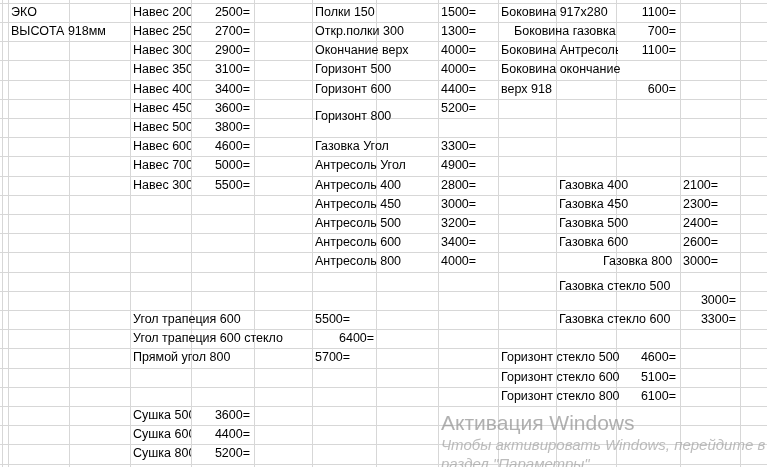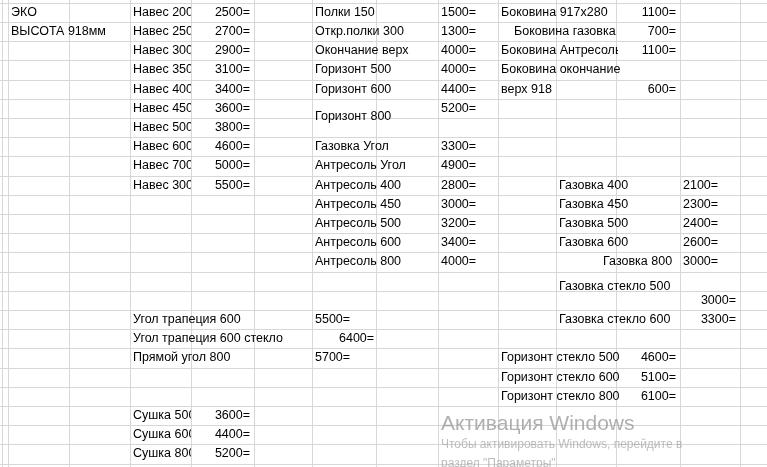--- a/index.html
+++ b/index.html
@@ -13,21 +13,21 @@
   .gl.h{left:0;height:1px;width:767px;}
   .cell{
     position:absolute;height:19.2px;line-height:19.6px;
     font-size:12.5px;color:#000;
     white-space:nowrap;overflow:hidden;box-sizing:border-box;
     padding-left:3px;
   }
   .cell.right{text-align:right;padding-right:4px;padding-left:0;}
   #wm{position:absolute;left:441px;top:411px;z-index:5;}
   #wm .t{font-size:21px;line-height:24px;color:rgba(150,150,150,0.75);}
-  #wm .s{font-size:12px;line-height:19px;color:rgba(165,165,165,0.75);}
+  #wm .s{font-size:15px;line-height:19px;color:rgba(165,165,165,0.75);font-style:italic;}
 </style>
 </head>
 <body>
 
 <div id="screen">
   <div id="sheet">
       <div class="gl v" style="left: 2px;"></div>
       <div class="gl v" style="left: 8px;"></div>
       <div class="gl v" style="left: 69px;"></div>
       <div class="gl v" style="left: 130px;"></div>

